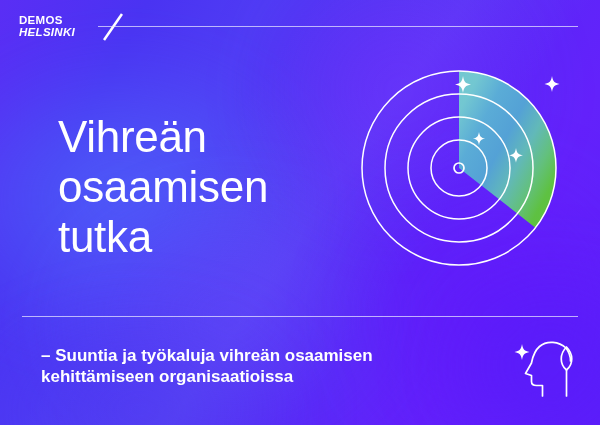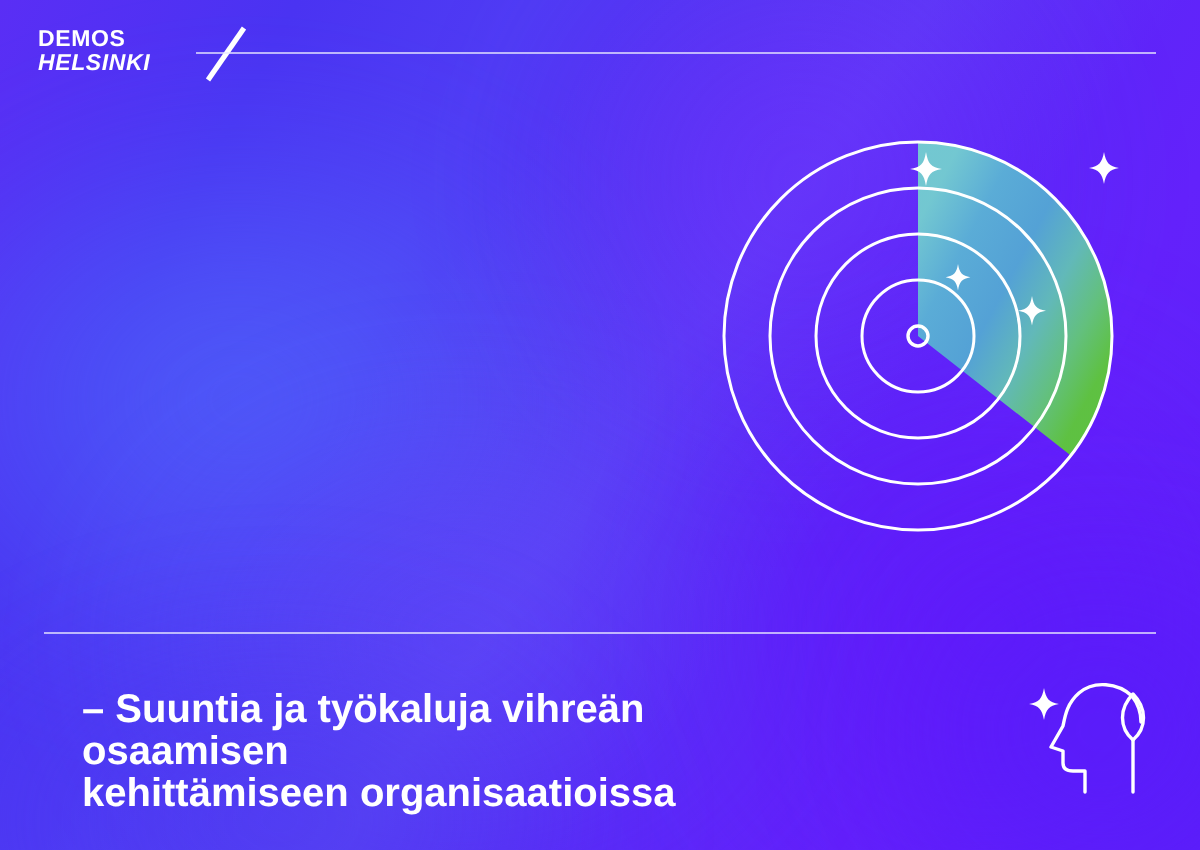--- a/index.html
+++ b/index.html
@@ -126,21 +126,21 @@
     margin: 0;
   }
 
   
   .subtitle {
     position: absolute;
     left: 41px;
     top: 345px;
     width: 380px;
     color: #ffffff;
-    font-size: 20px;
+    font-size: 17px;
     font-weight: bold;
     line-height: 21px;
     white-space: pre-line;
     margin: 0;
   }
 
   
   .radar {
     position: absolute;
     left: 355px;
@@ -176,20 +176,23 @@
     <div class="logo-text">DEMOS</div>
     <div class="logo-text" style="position:absolute;left:0;top:12px;font-style:italic;">HELSINKI</div>
     <svg class="logo-slash" viewBox="0 0 20 28">
       <line x1="1" y1="27" x2="19" y2="1" stroke="#ffffff" stroke-width="2.6"></line>
     </svg>
   </div>
 
   <div class="rule rule-top"></div>
   <div class="rule rule-mid"></div>
 
+  <h1 class="headline">Vihreän
+osaamisen
+tutka</h1>
 
   <p class="subtitle">– Suuntia ja työkaluja vihreän osaamisen
    kehittämiseen organisaatioissa</p>
 
   <svg class="radar" viewBox="0 0 212 212">
     <defs>
       <linearGradient id="sweepGrad" x1="0.18" y1="0.05" x2="0.96" y2="0.72">
         <stop offset="0%" stop-color="#74d3ce"></stop>
         <stop offset="22%" stop-color="#5ab6d4"></stop>
         <stop offset="46%" stop-color="#53abd3"></stop>

